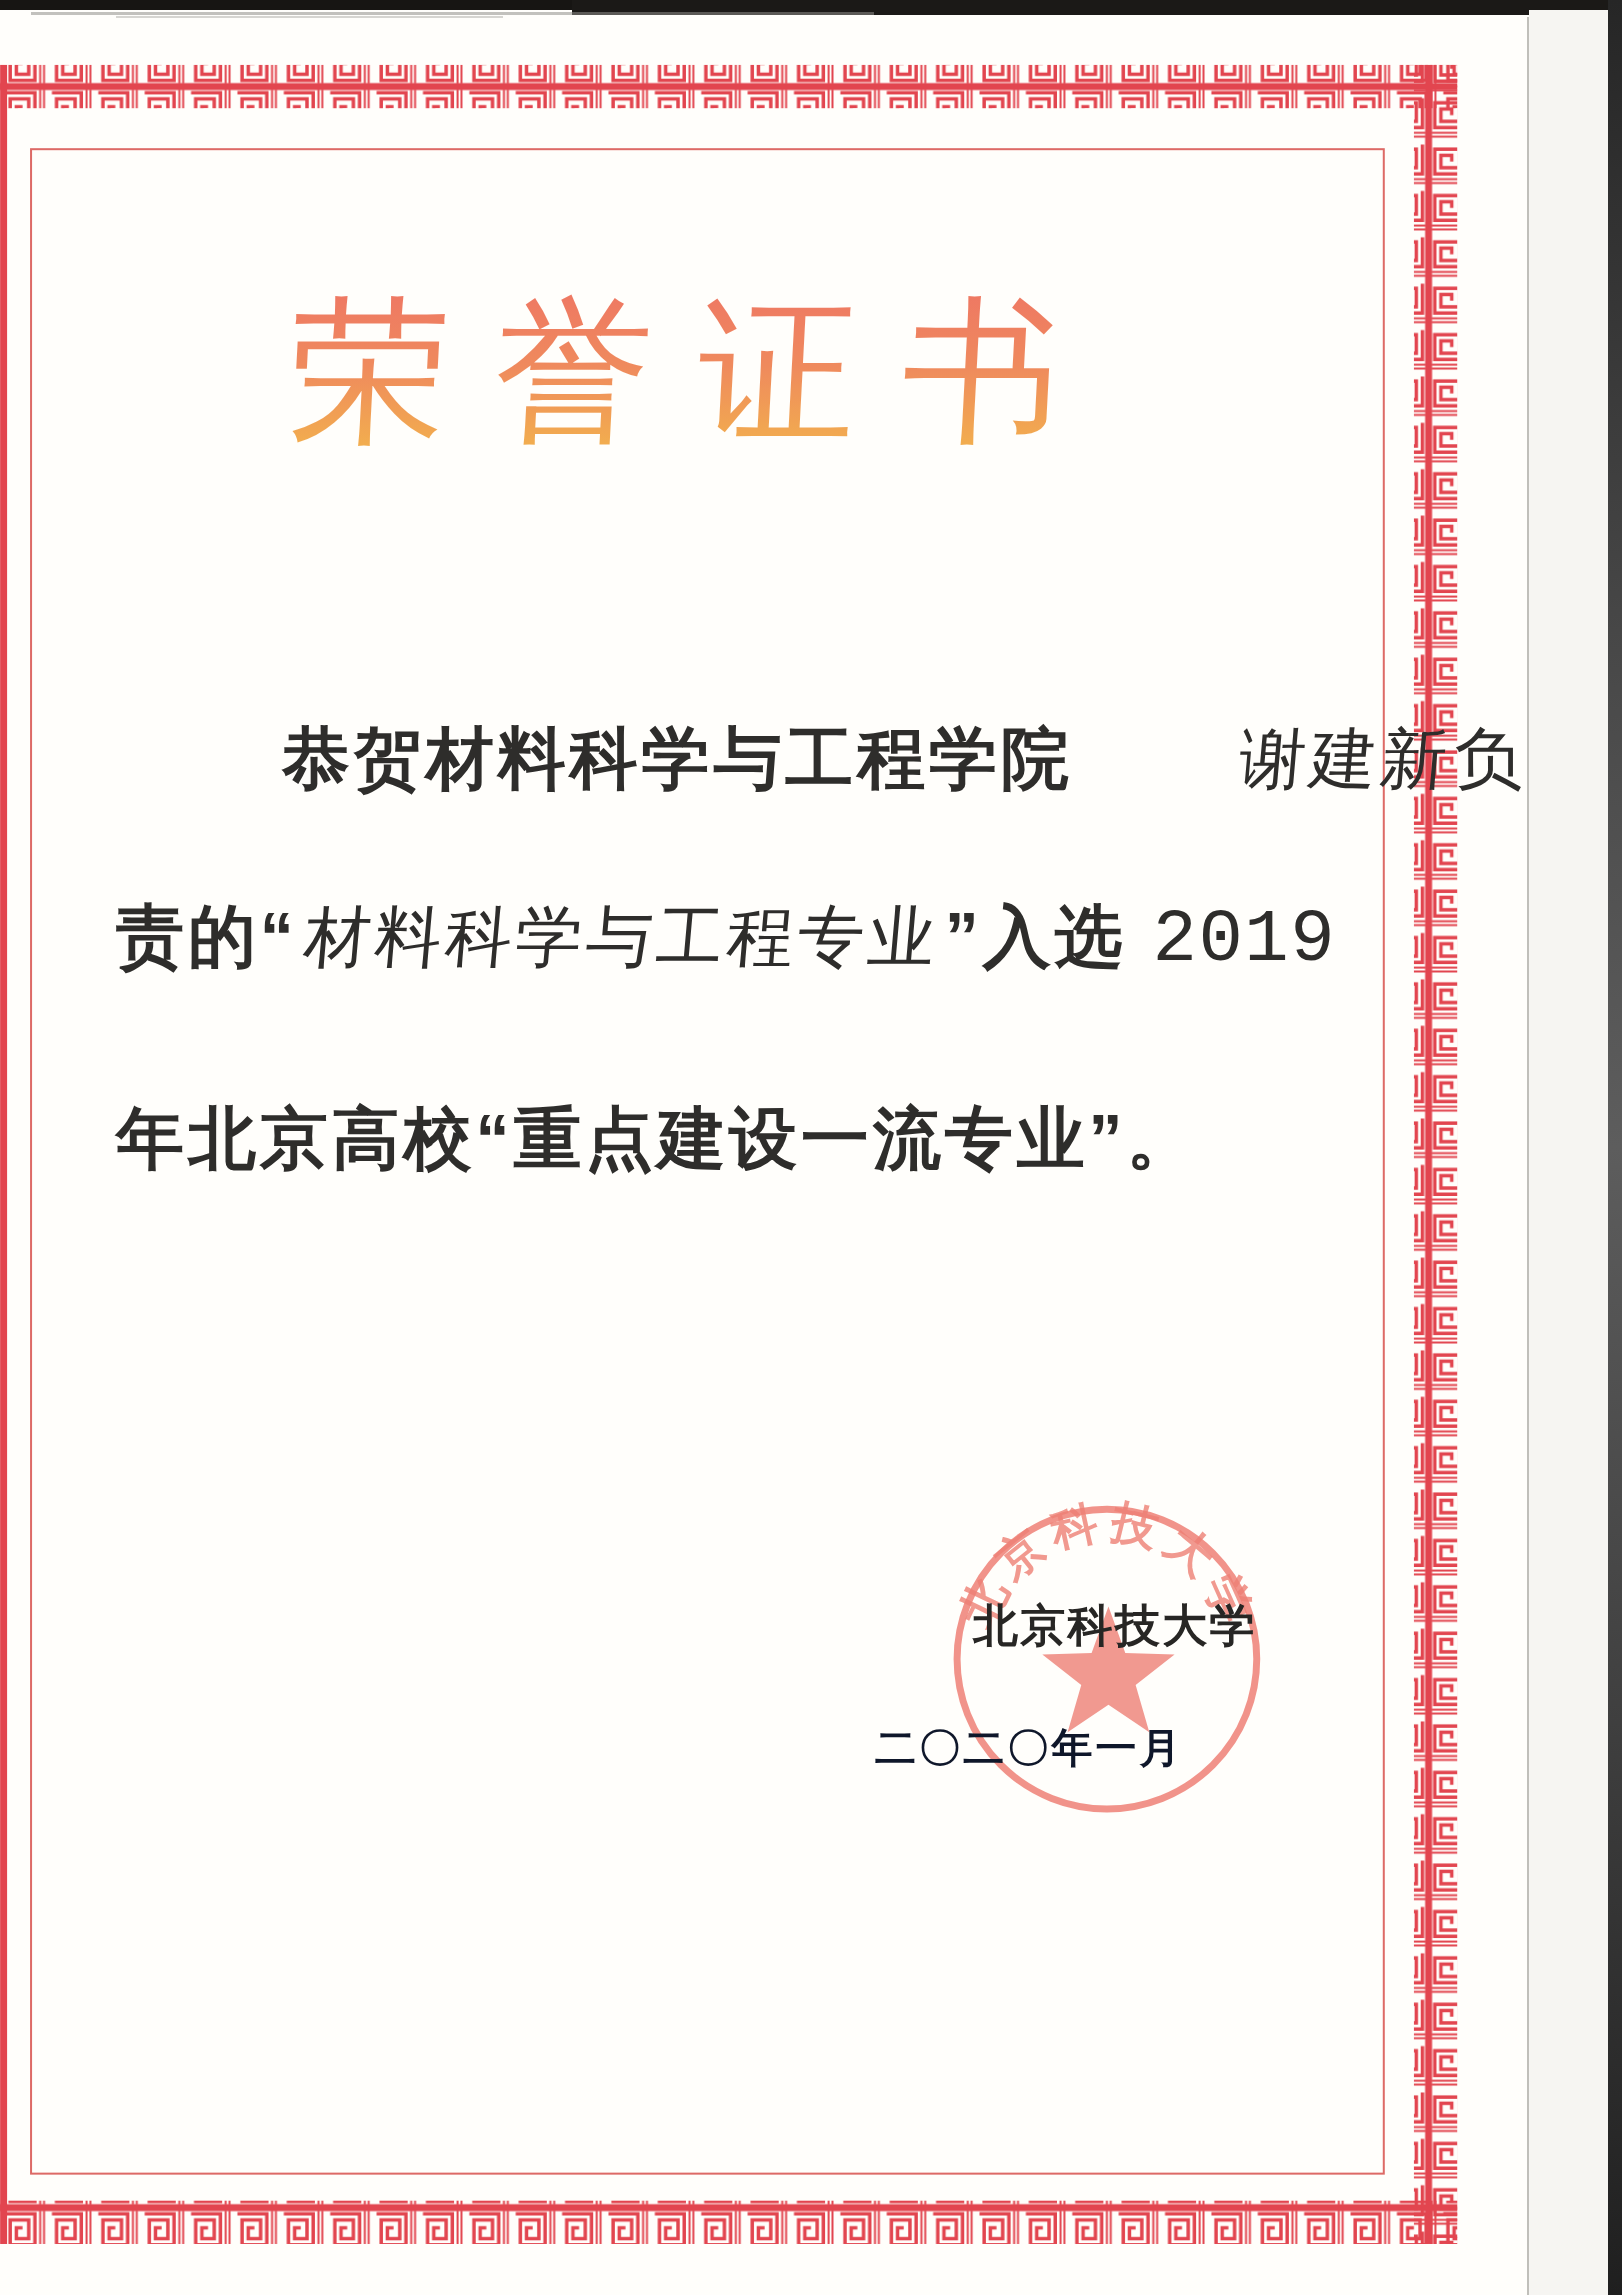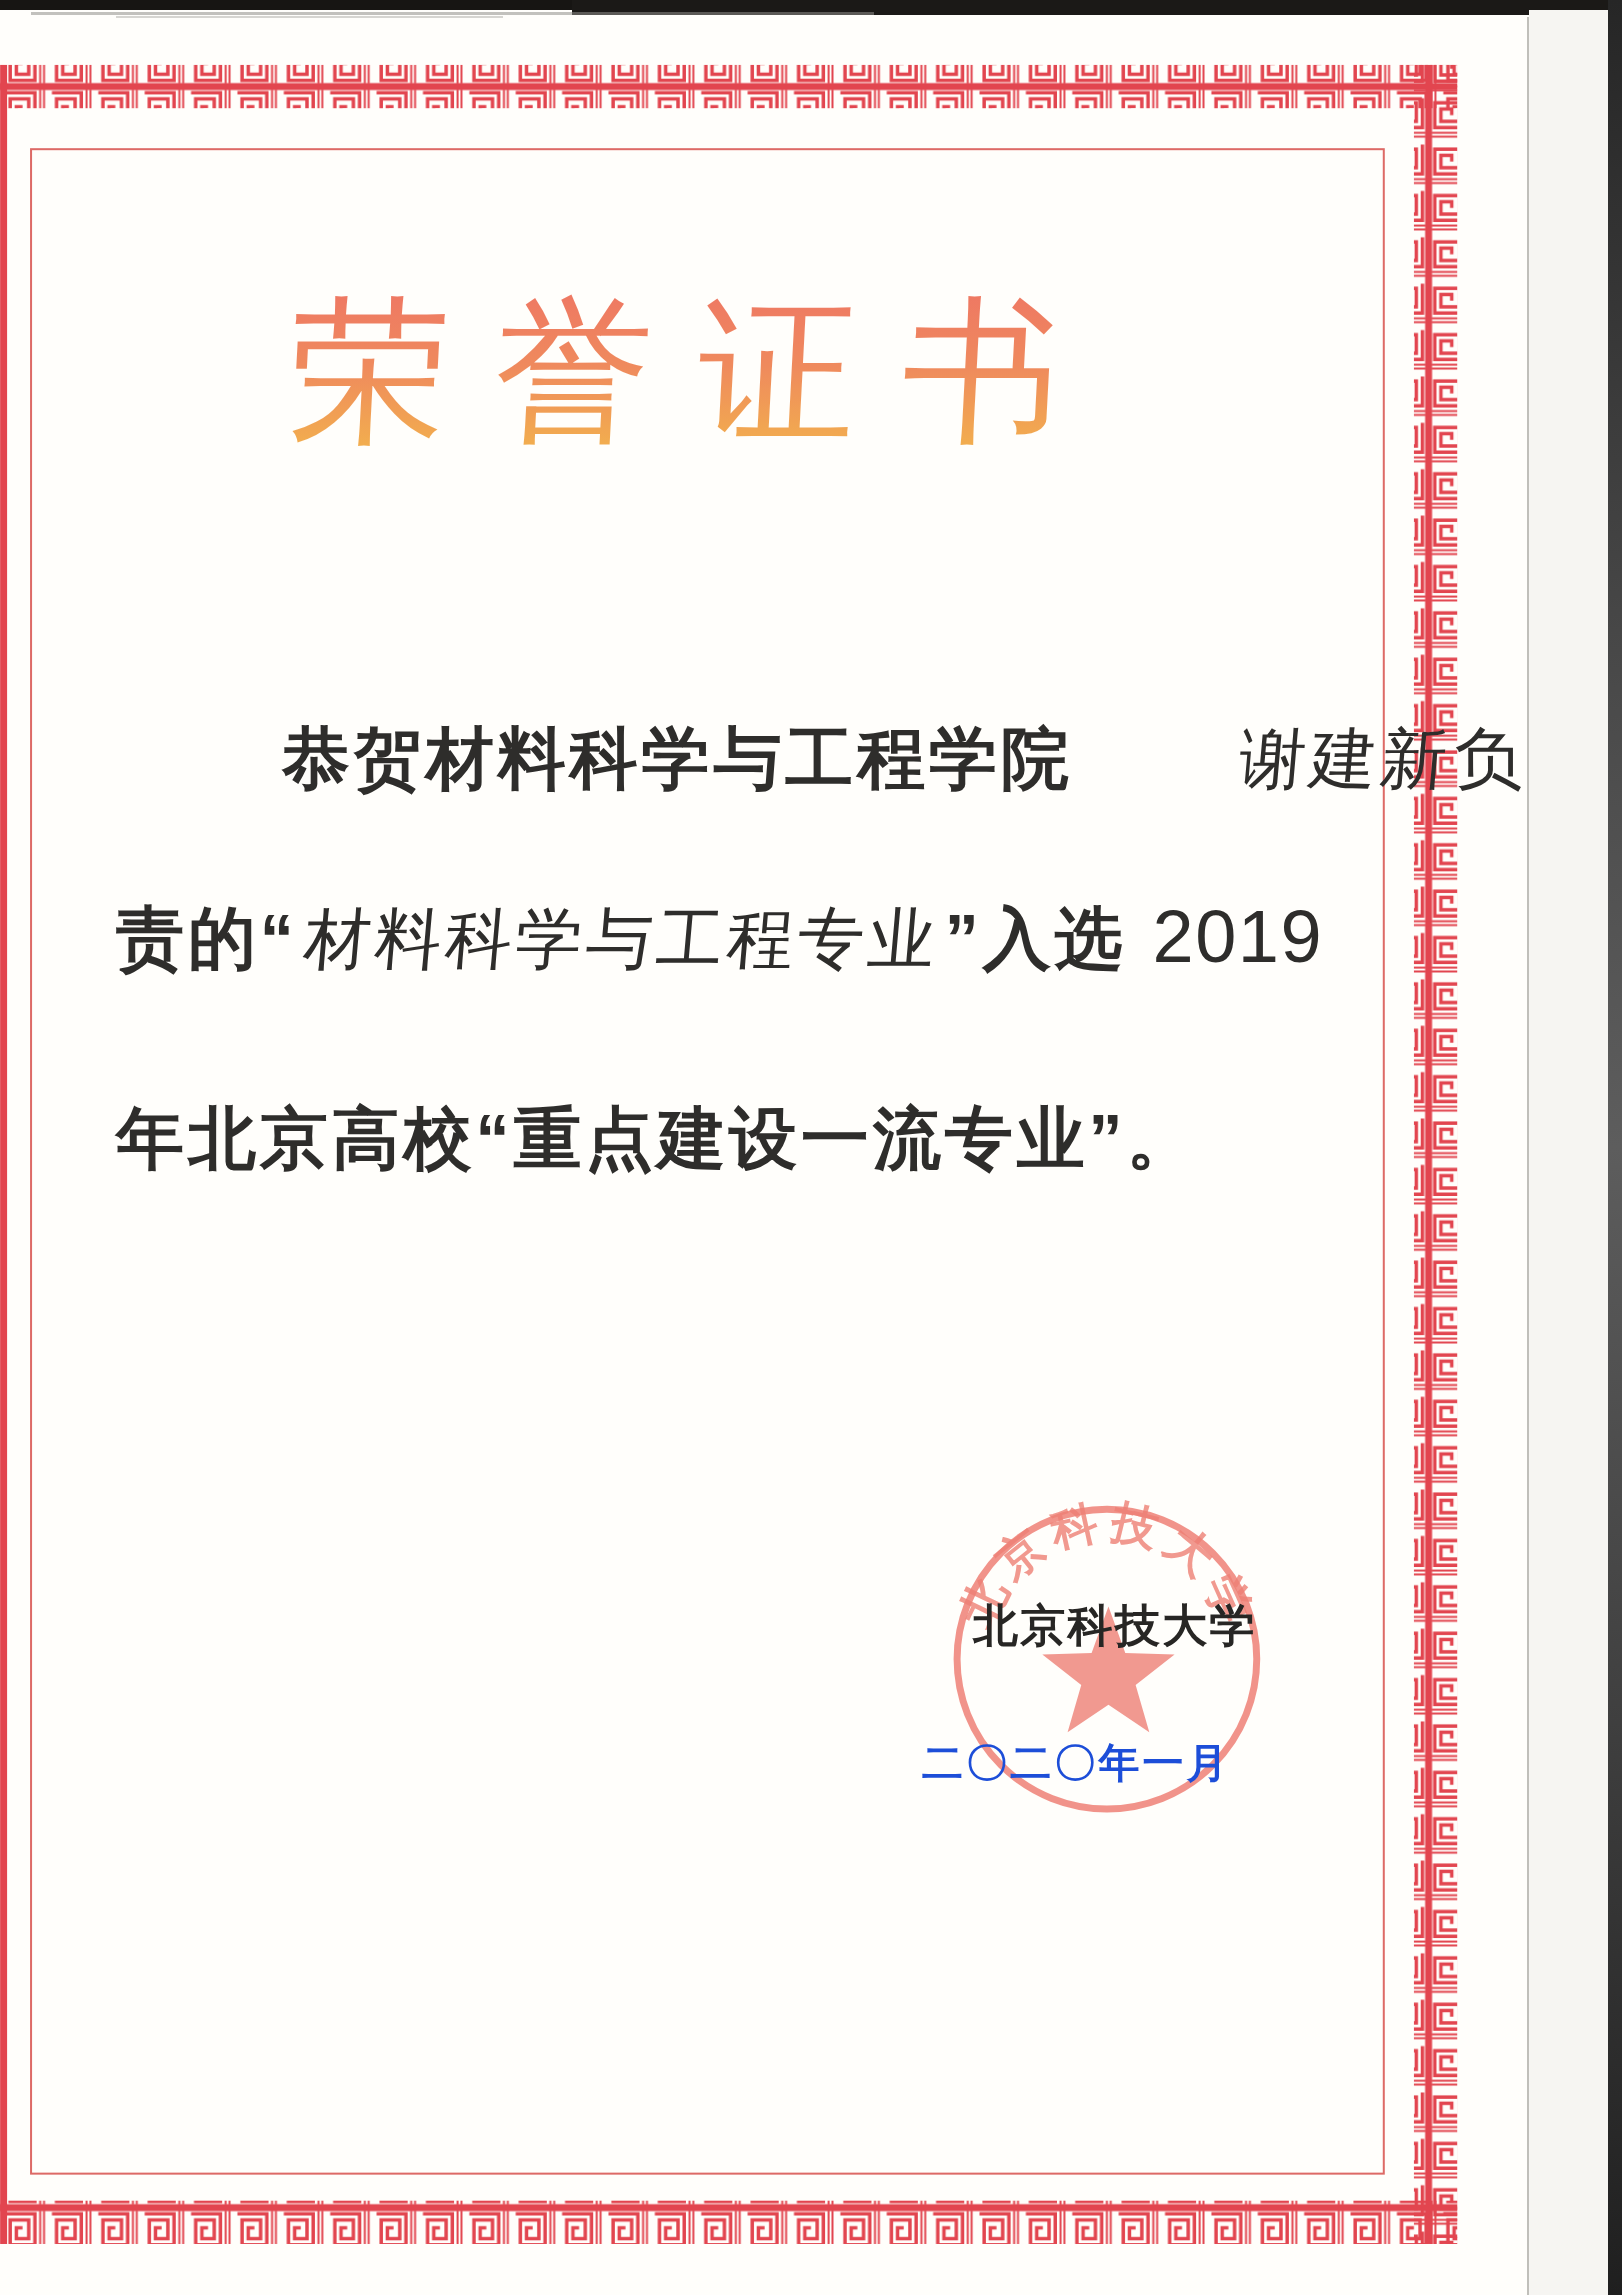--- a/index.html
+++ b/index.html
@@ -36,31 +36,31 @@
   
   .body-line{
     color:#2e2d2b;font-weight:700;font-size:68px;line-height:85px;
     letter-spacing:3.9px;white-space:nowrap;
   }
   .bl1{left:116px;top:716px;text-indent:166px;}
   .bl2{left:116px;top:894px;}
   .bl3{left:116px;top:1064px;margin-top:32px;}
   .script{display:inline-block;transform:skewX(-5deg) scale(.98);font-weight:500;}
   .light{font-weight:400;}
-  .year{font-family:Liberation Sans, sans-serif;font-weight:400;font-size:74px;margin-left:26px;letter-spacing:1.5px;}
+  .year{font-family:Liberation Mono, monospace;font-weight:400;font-size:74px;margin-left:26px;letter-spacing:1.5px;}
 
   
   .seal-svg{left:932px;top:1483px;width:356px;height:363px;}
   .issuer{
     left:973px;top:1596px;color:#272624;font-weight:700;
     font-size:45px;letter-spacing:2.3px;white-space:nowrap;z-index:5;
   }
   .cert-date{
-    left:922px;top:1721px;color:#1d4ed8;font-weight:700;
-    font-size:41px;letter-spacing:3.1px;white-space:nowrap;z-index:5;margin-top:15px;
+    left:875px;top:1721px;color:#0f172a;font-weight:700;
+    font-size:41px;letter-spacing:3.1px;white-space:nowrap;z-index:5;
   }
 </style>
 </head>
 <body>
 
 <svg class="abs frame-svg" viewBox="0 0 2098 2969" xmlns="http://www.w3.org/2000/svg">
   <defs>
     <pattern id="fretH" width="60" height="56" patternUnits="userSpaceOnUse">
       <rect x="0" y="0" width="60" height="4.5" fill="#e2454f"></rect>
       <rect x="0" y="51.5" width="60" height="4.5" fill="#e2454f"></rect>

